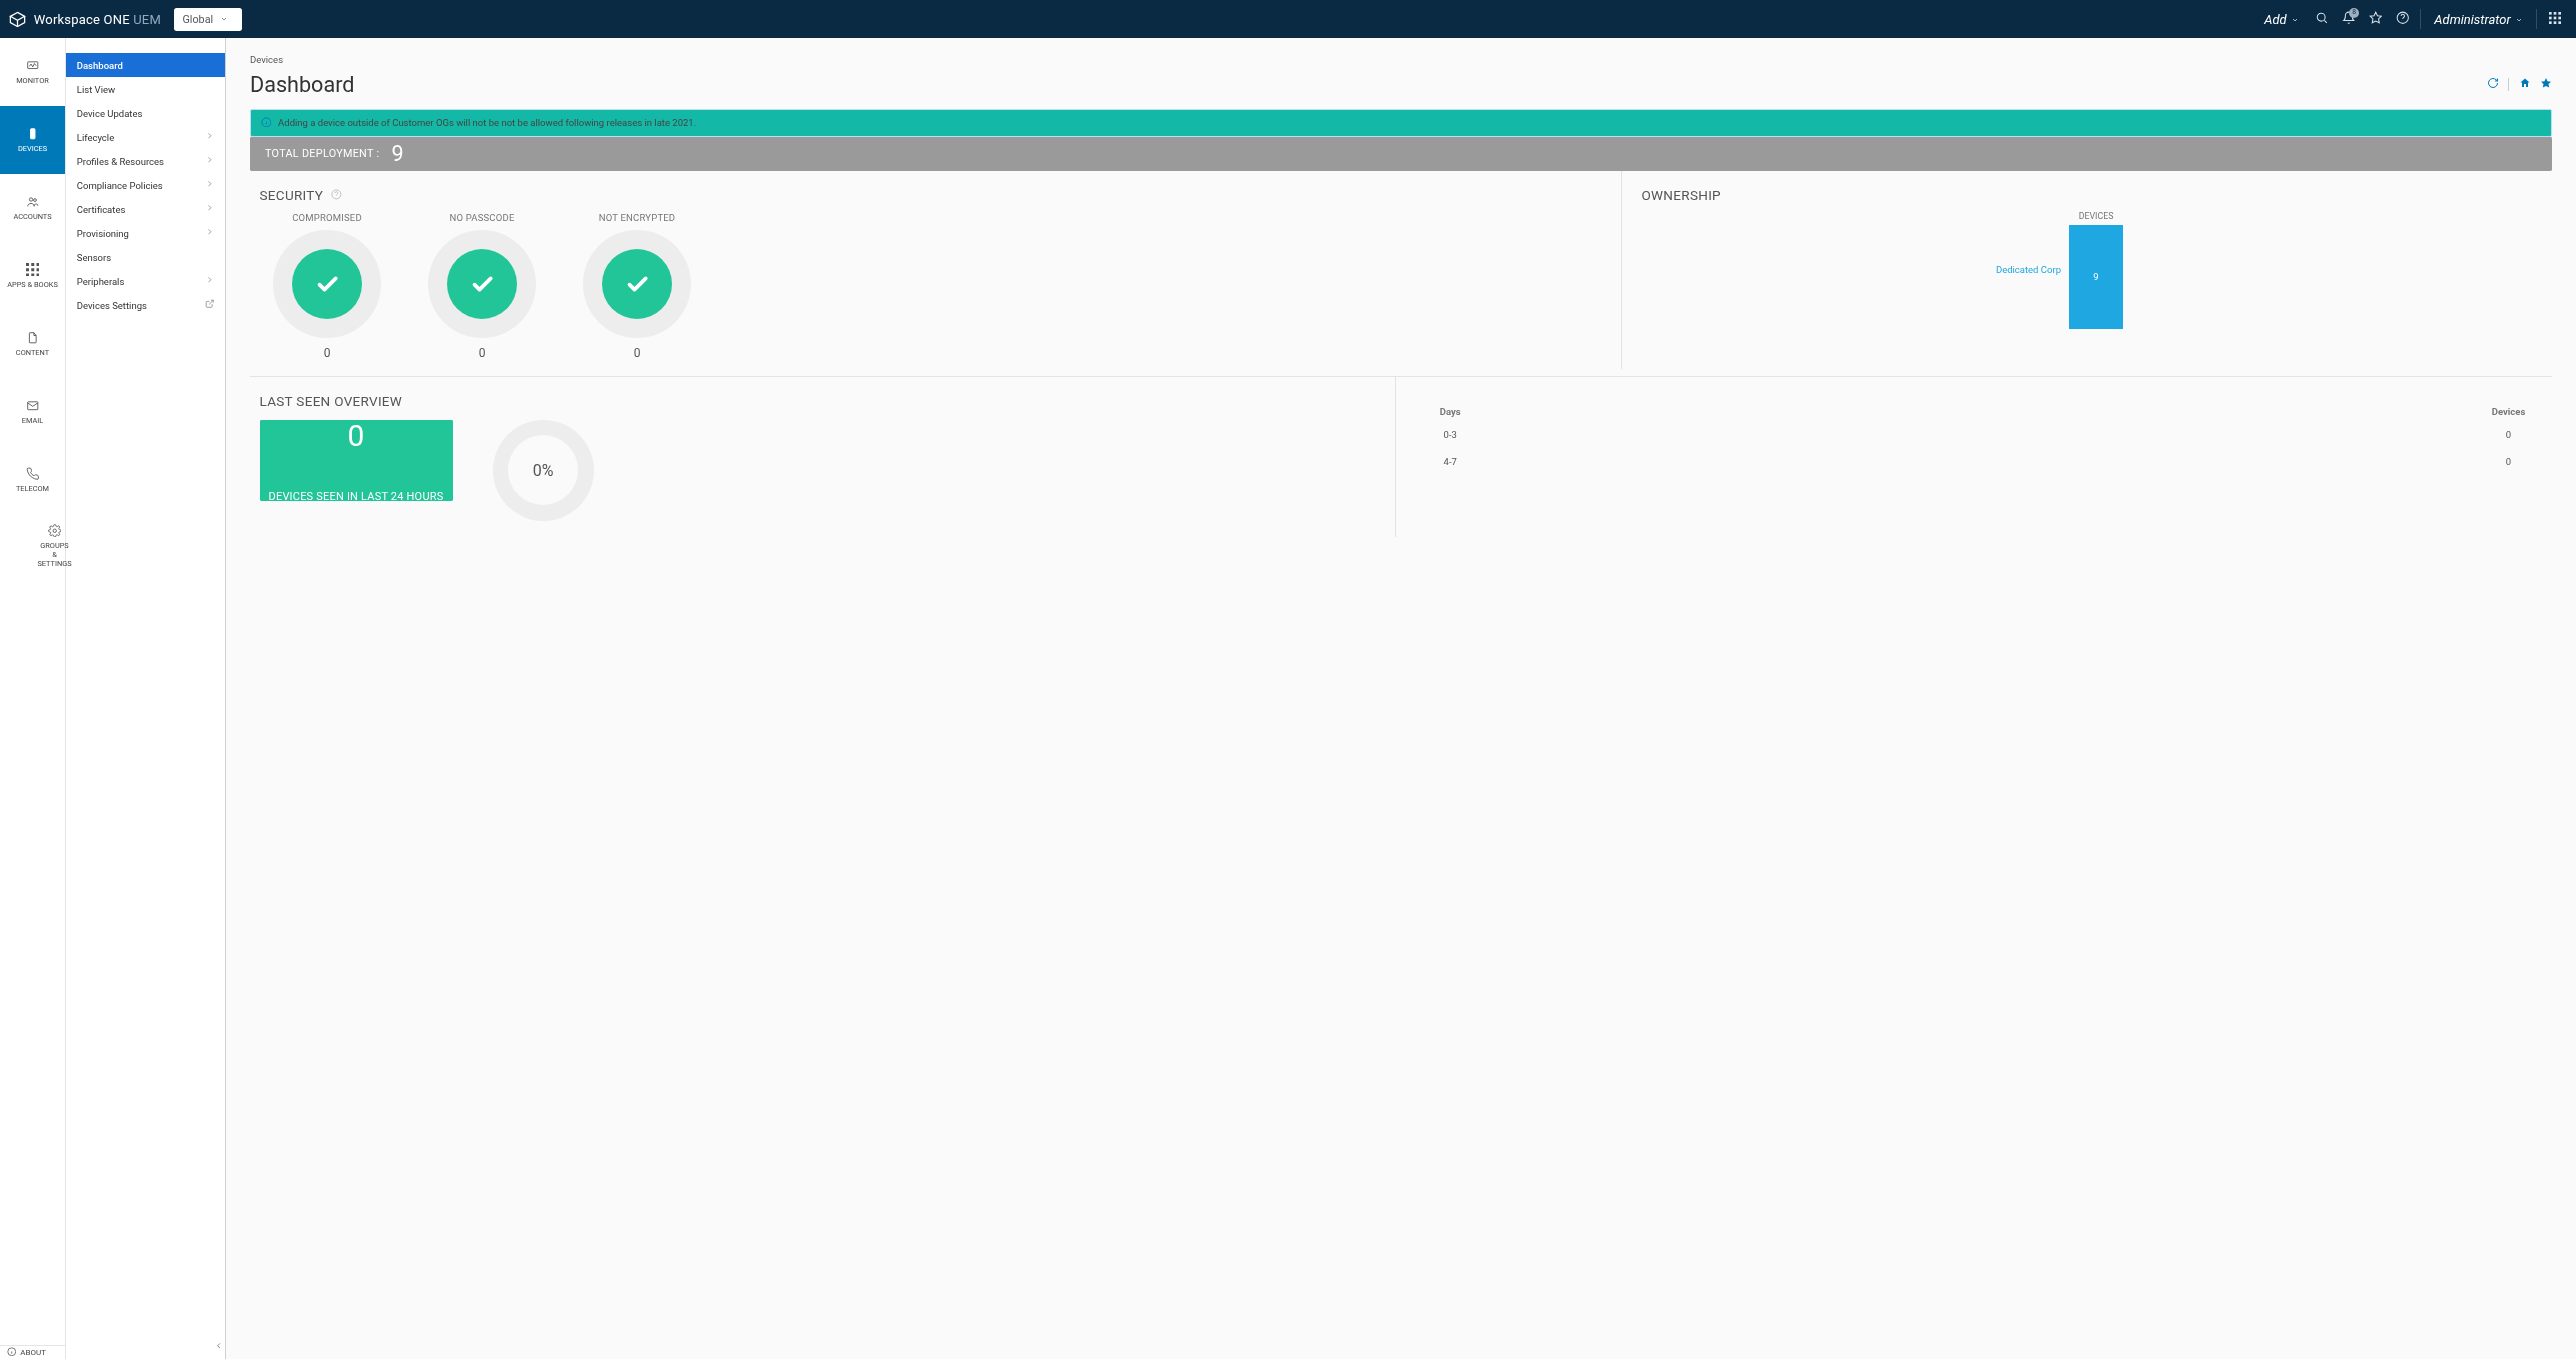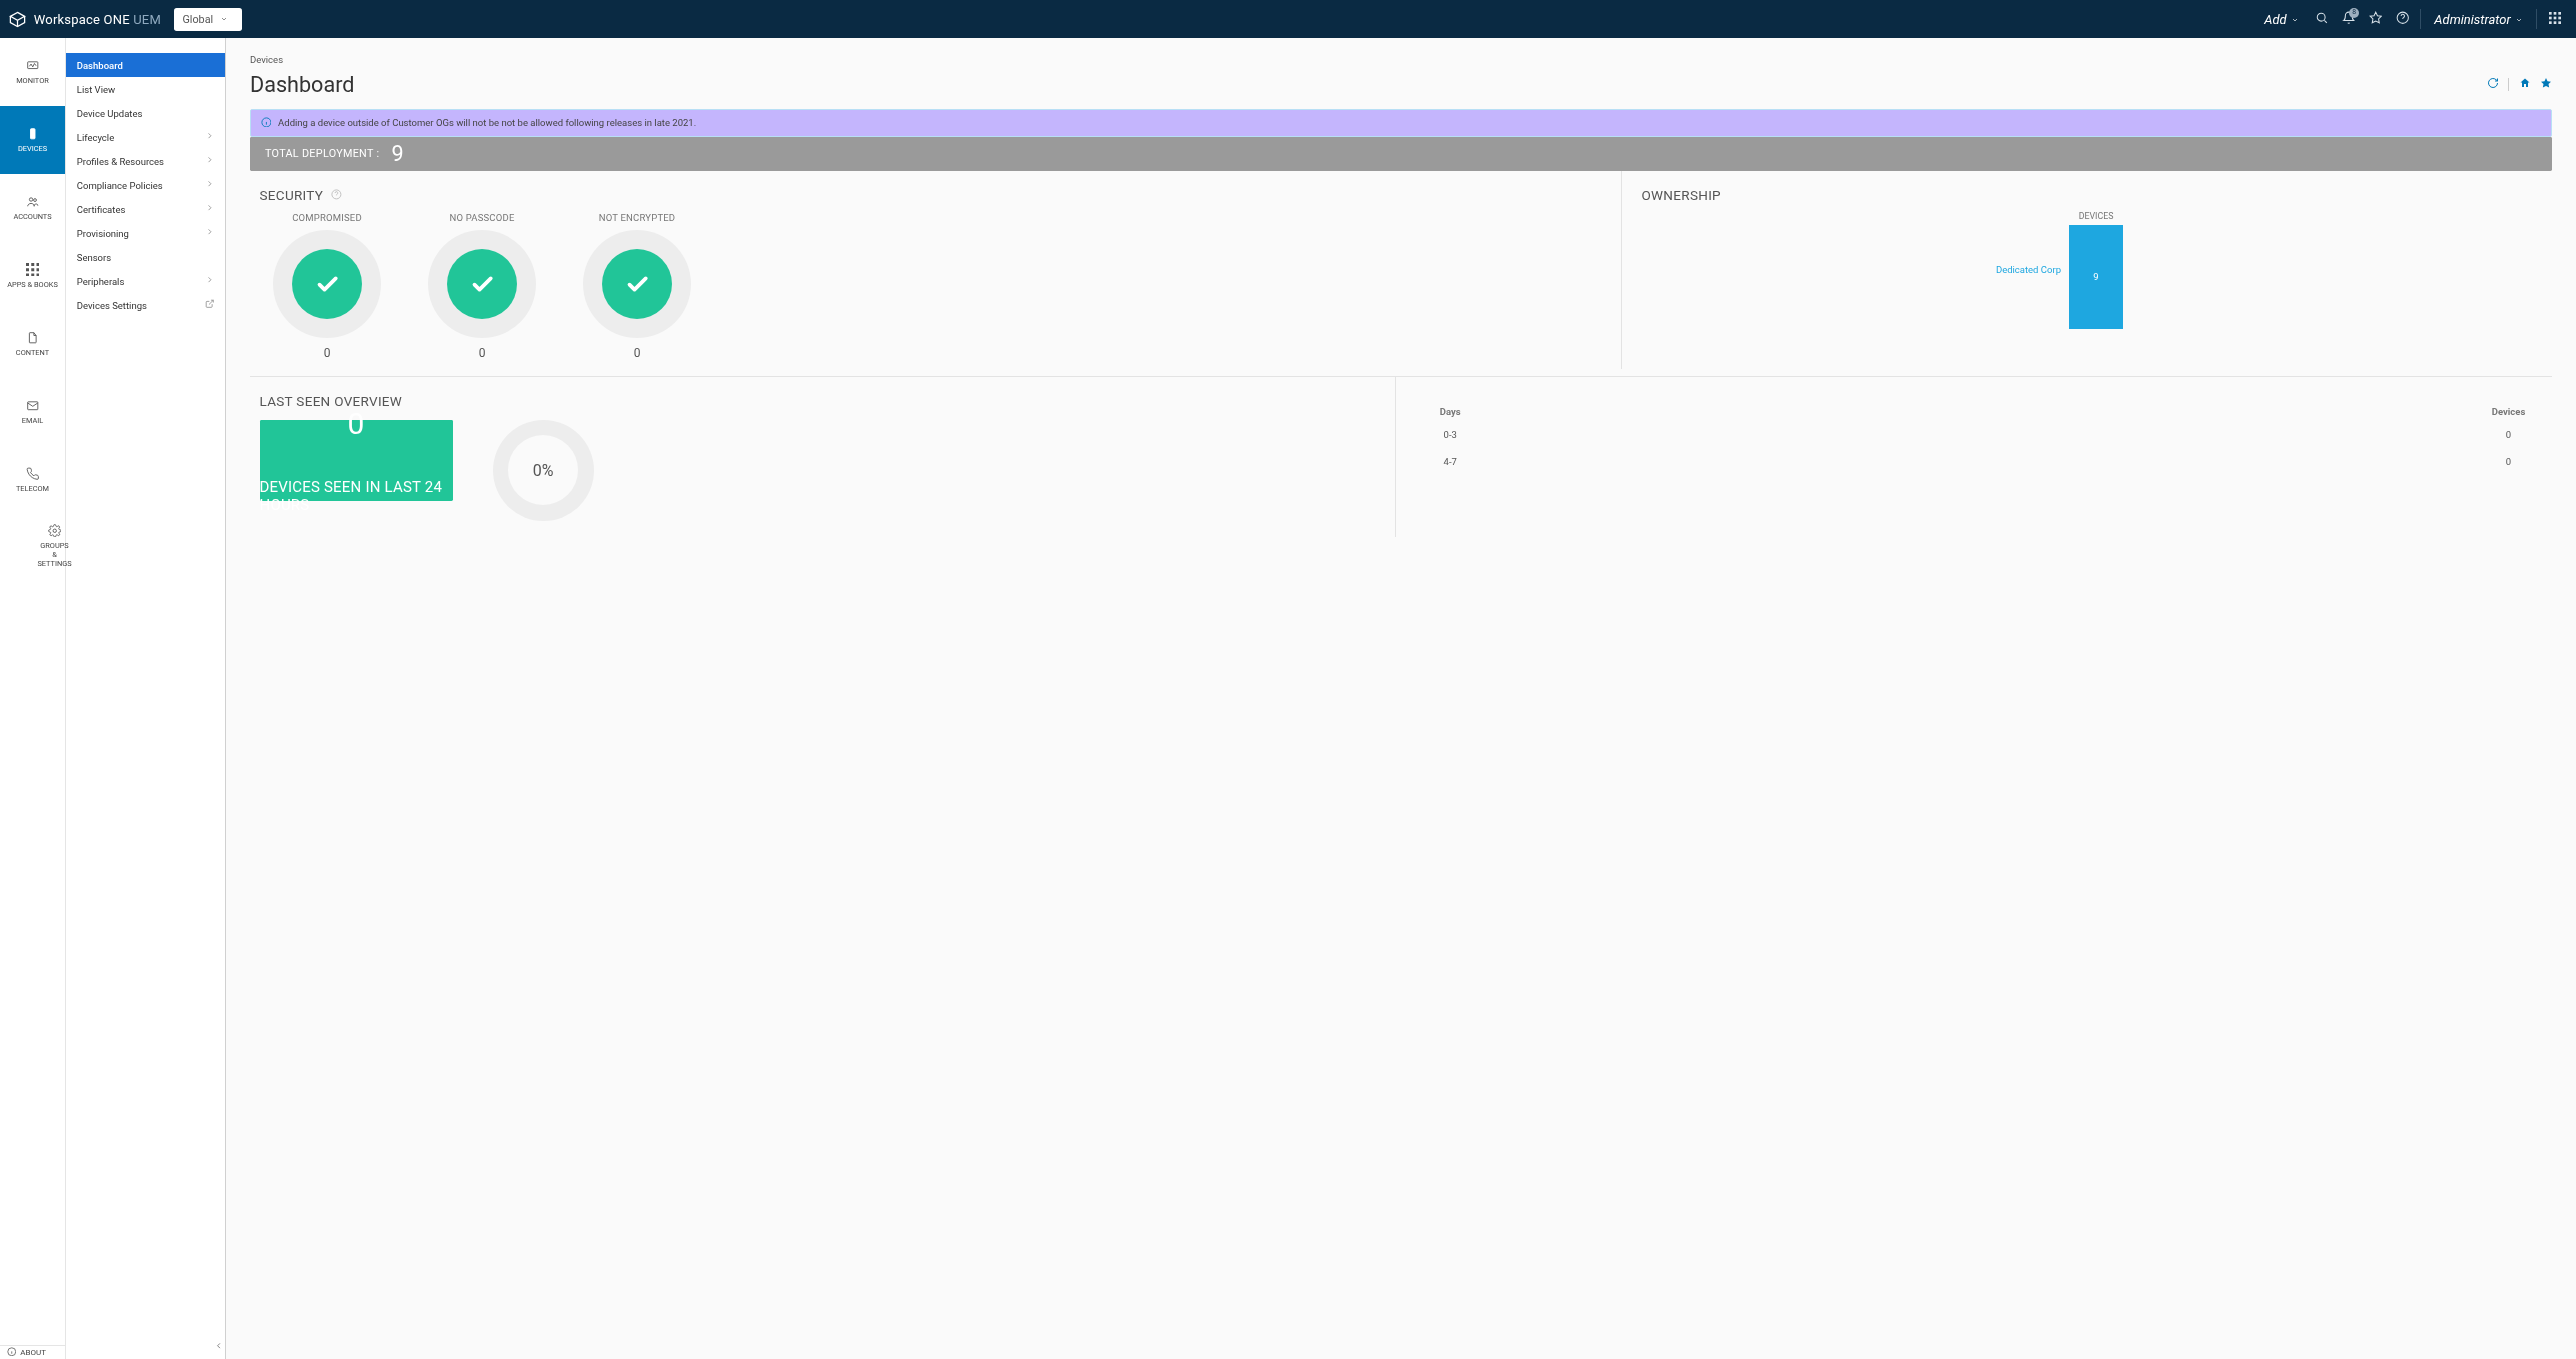--- a/index.html
+++ b/index.html
@@ -80,21 +80,21 @@
   .main-inner { padding: 16px 24px; }
   .breadcrumb { font-size: 9.5px; color: #555; margin-bottom: 6.8px; }
   .page-header-row { display:flex; align-items:center; justify-content:space-between; margin-bottom: 12px; }
   .page-title { font-size: 21.6px; font-weight: 400; color: #333; }
   .page-actions { display:flex; align-items:center; gap: 9.5px; color:#0079b8; }
   .page-actions .pa-btn { cursor:pointer; display:flex; align-items:center; }
   .page-actions .pa-sep { width:0.7px; height:13.5px; background:#ccc; }
   .page-actions svg { width:12px; height:12px; }
 
   .info-banner {
-    background: #c4b5fd; border: 0.7px solid #b8dff5; border-radius: 2px;
+    background: #14b8a6; border: 0.7px solid #b8dff5; border-radius: 2px;
     padding: 6.8px 9.5px; display:flex; align-items:center; gap:6.8px; font-size:9.5px; color:#444;
   }
   .info-banner .info-icon { color:#0079b8; }
 
   .deploy-bar {
     background: #9a9a9a; color:#fff; height: 34px; display:flex; align-items:center;
     padding: 0 15px; gap: 12px; border-radius: 1.4px; margin-top: -0.7px;
   }
   .deploy-label { font-size: 10.8px; letter-spacing: 0.3px; }
   .deploy-value { font-size: 21.6px; font-weight: 400; }
@@ -133,21 +133,21 @@
   .bottom-panels { display:flex; }
   .lso-panel { flex:1; padding:16px 9.5px; border-right:0.7px solid #e3e3e3; }
   .lsb-panel { flex:1; padding:16px 9.5px 16px 20px; }
 
   .lso-row { display:flex; gap:20px; margin-top:10.8px; align-items:flex-start; }
   .lso-box {
     background:#21c598; color:#fff; width:193px; height:81px; border-radius:1.4px;
     display:flex; flex-direction:column; align-items:center; justify-content:center; gap:4px;
   }
   .lso-big { font-size:30px; font-weight:400; }
-  .lso-sub { font-size:15px; letter-spacing:0.2px;margin-top:33px; }
+  .lso-sub { font-size:11px; letter-spacing:0.2px;margin-top:33px; }
   .lso-donut {
     width:101px; height:101px; border-radius:50%;
     background:#ededed; display:flex; align-items:center; justify-content:center;
     margin-left:20px;
   }
   .lso-donut-inner {
     width:70px; height:70px; border-radius:50%; background:#fafafa;
     display:flex; align-items:center; justify-content:center; font-size:16px; color:#555;
   }
 

